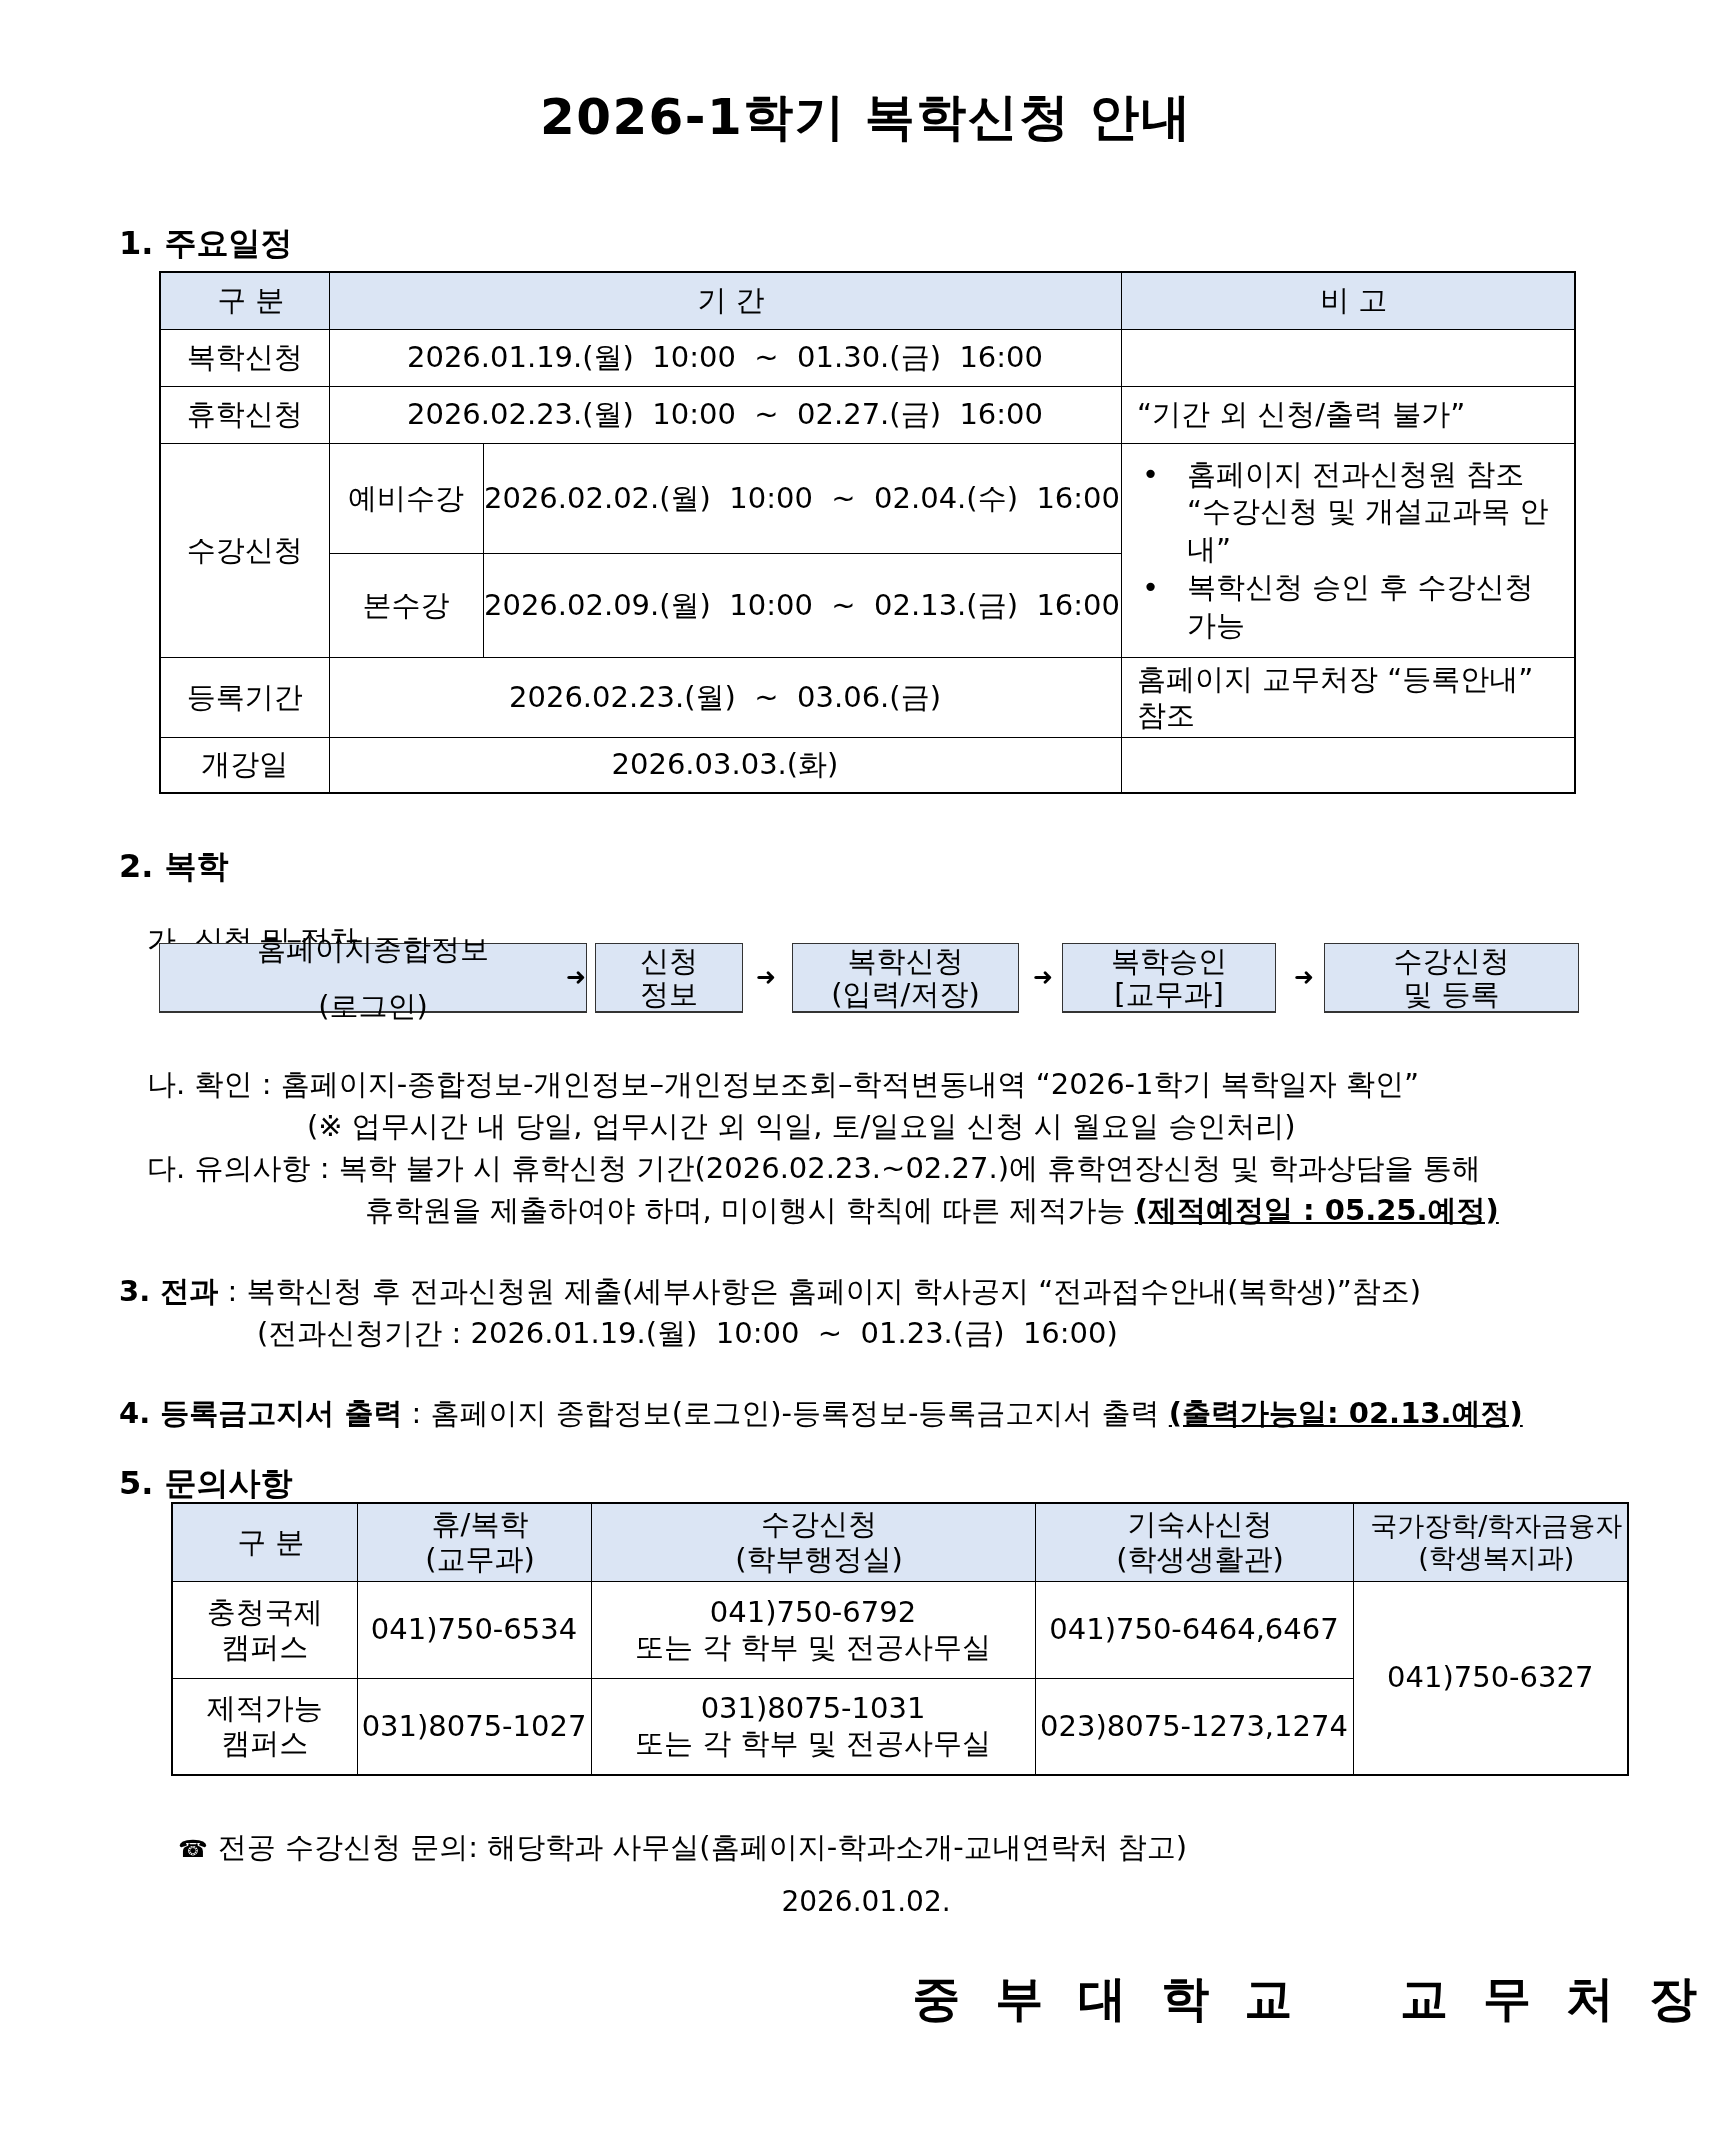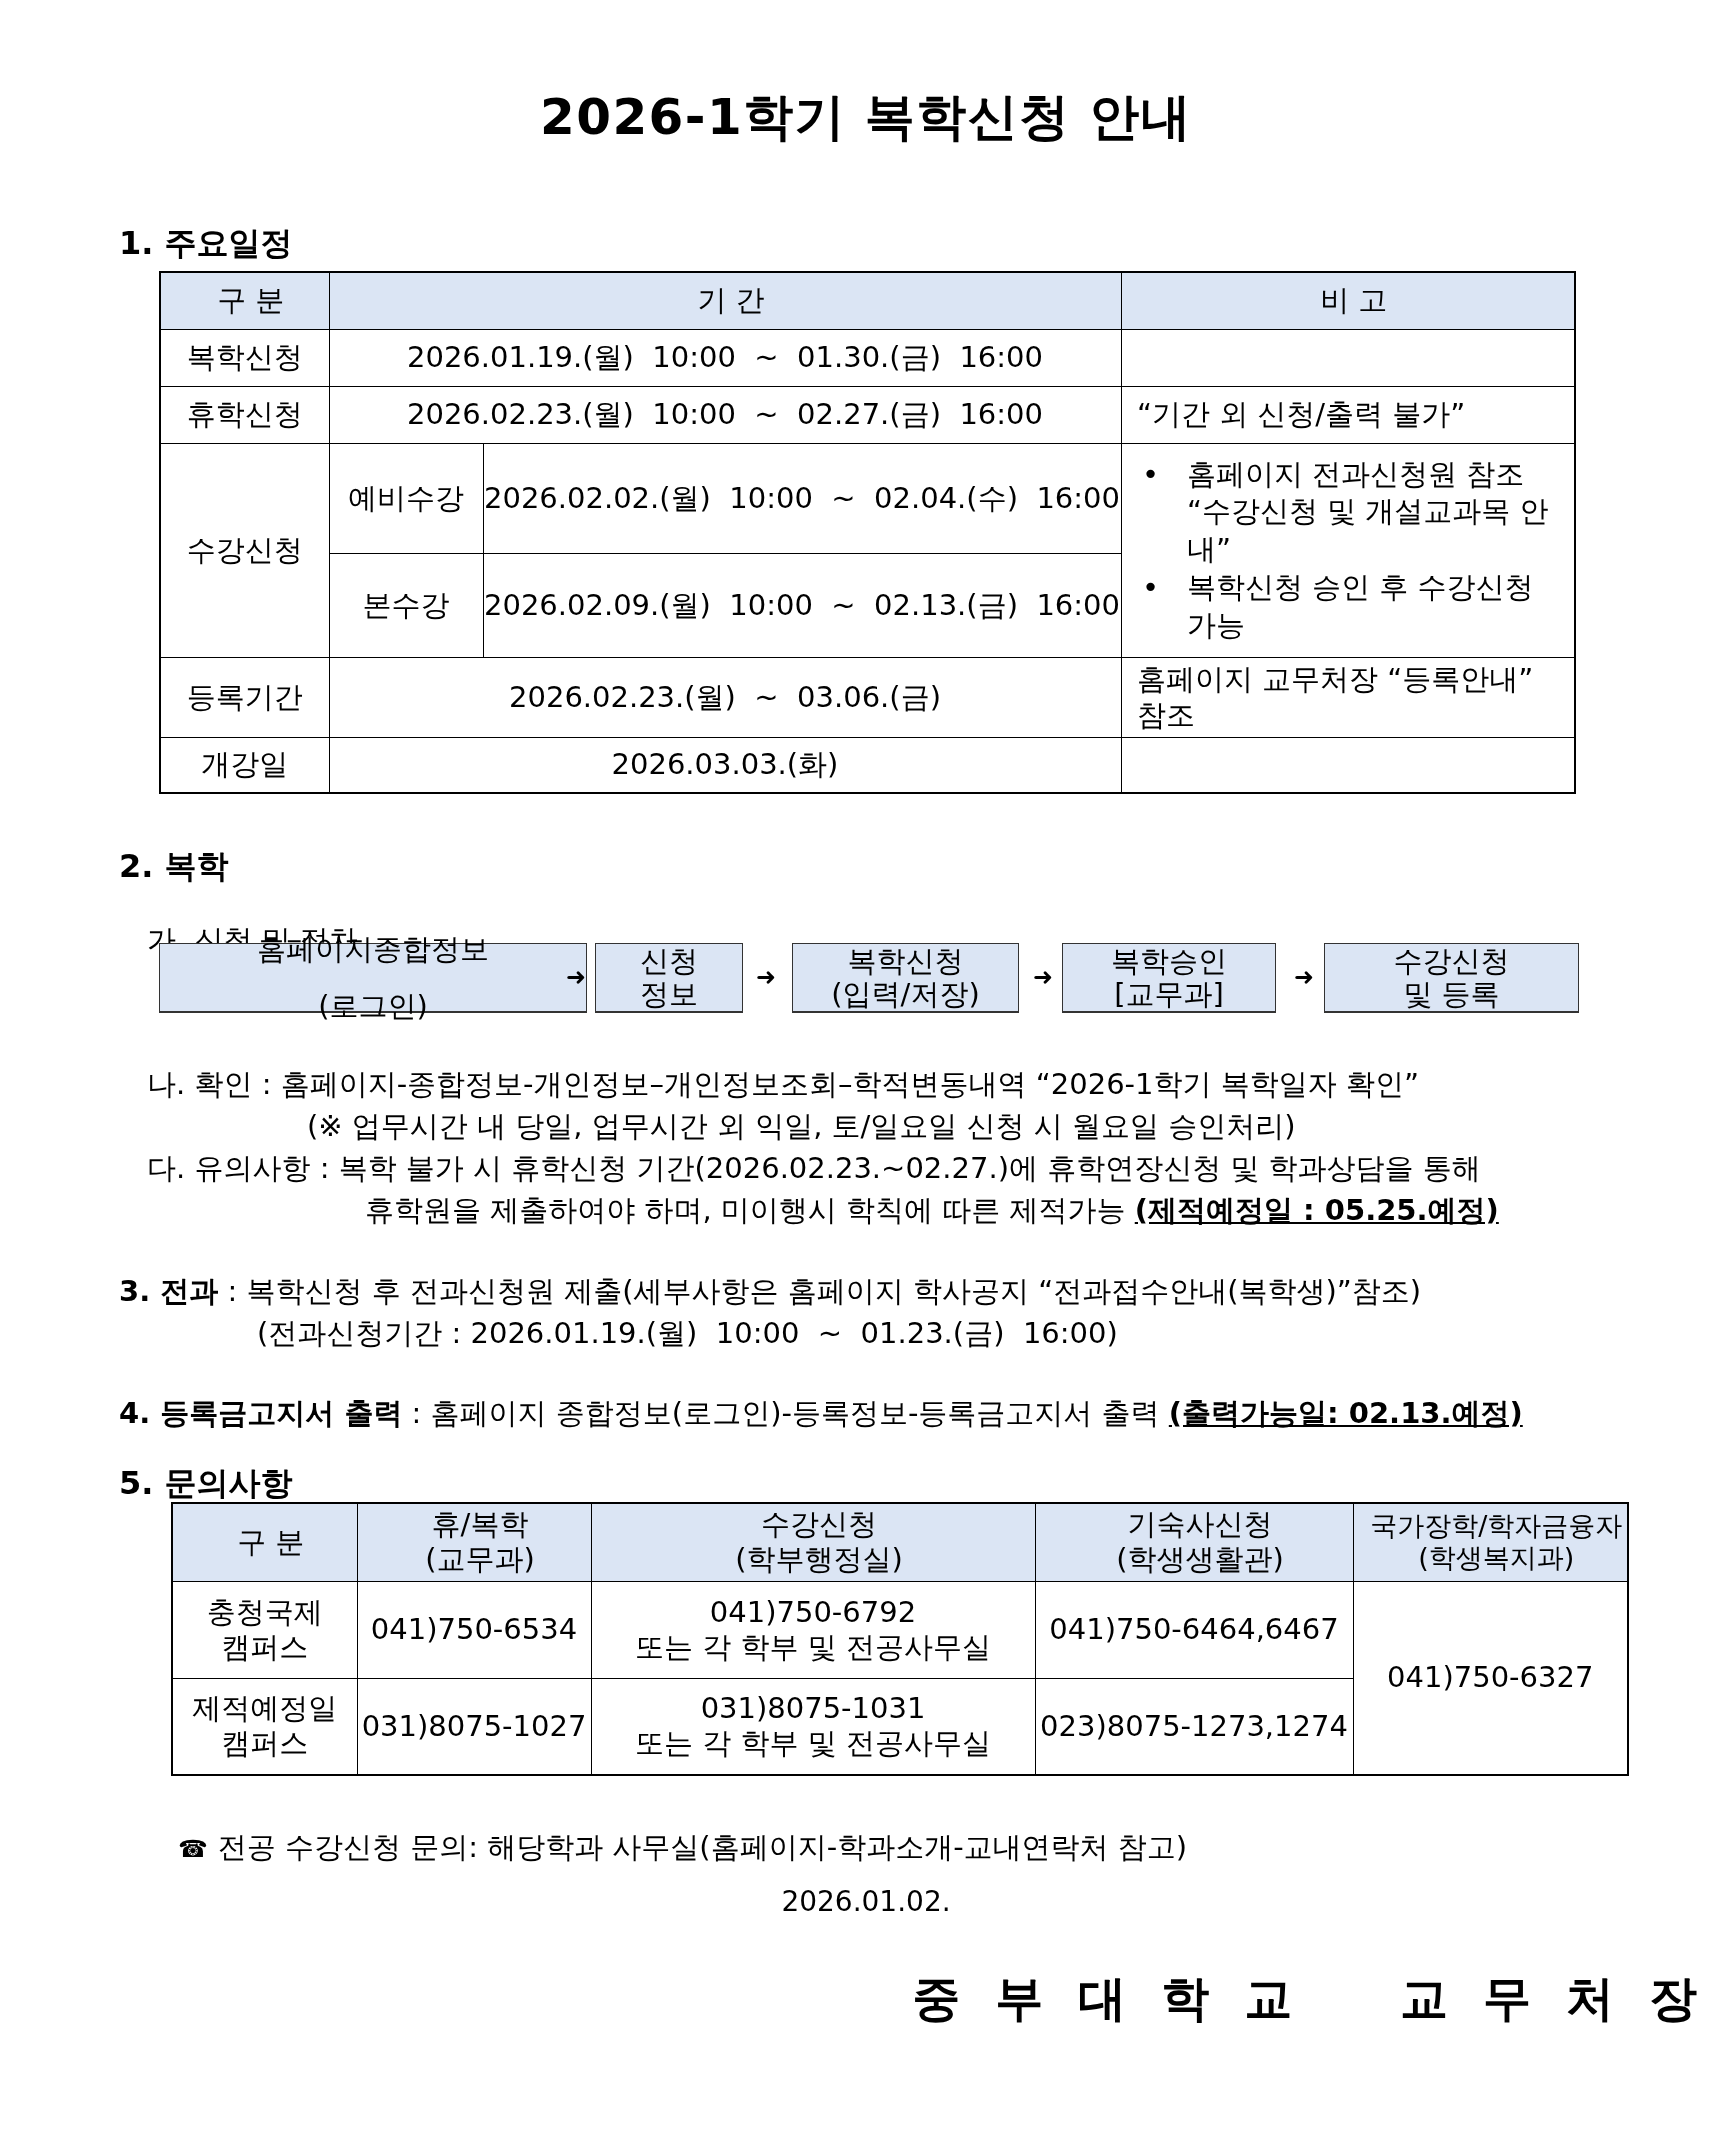--- a/index.html
+++ b/index.html
@@ -167,21 +167,21 @@
     <td>041)750-6534</td>
     <td>
           <div>041)750-6792</div>
           <div>또는 각 학부 및 전공사무실</div>
         </td>
     <td>041)750-6464,6467</td>
     <td rowspan="2">041)750-6327</td>
   </tr>
   <tr style="height:97px; line-height:1.05">
     <td>
-          <div>제적예정일</div>
+          <div>제적가능</div>
           <div>캠퍼스</div>
         </td>
     <td>031)8075-1027</td>
     <td>
           <div>031)8075-1031</div>
           <div>또는 각 학부 및 전공사무실</div>
         </td>
     <td>023)8075-1273,1274</td>
   </tr>
 </tbody>

